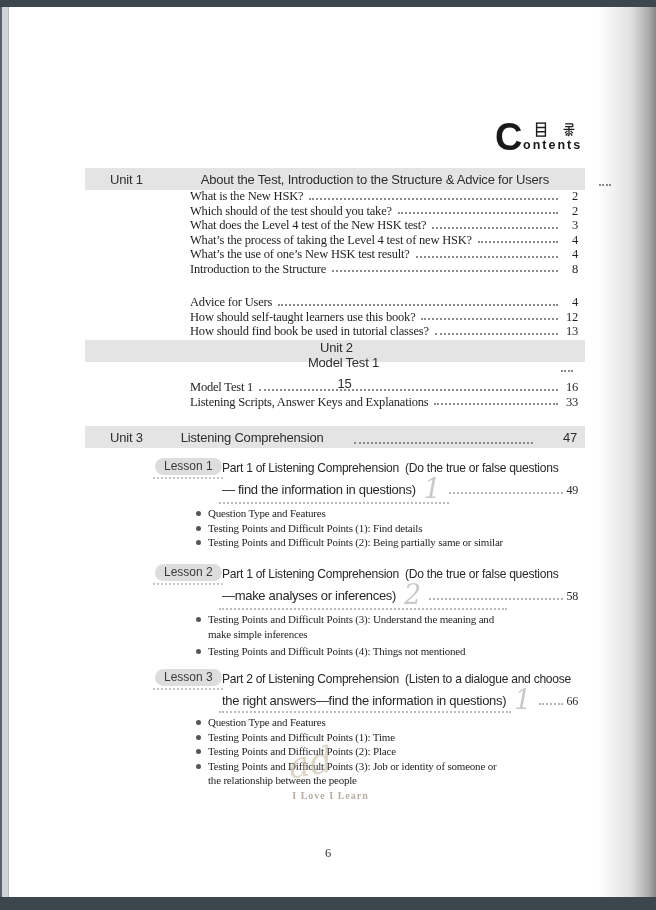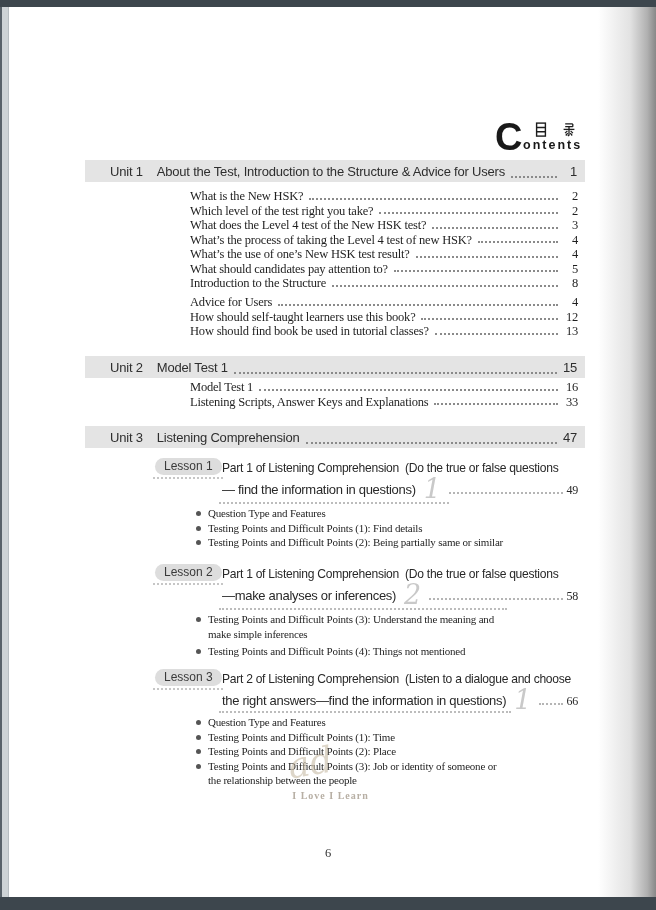--- a/index.html
+++ b/index.html
@@ -89,59 +89,54 @@
             <path d="M2.6 7.9 H13.4"></path>
             <path d="M8 5.2 V13.6 L6.8 14.6"></path>
             <path d="M6.4 9.4 L4.1 11.6 M9.6 9.4 L11.9 11.6"></path>
             <path d="M6.7 11.6 L4.8 14 M9.3 11.6 L11.2 14"></path>
           </g>
         </svg>
       </span>
       <span class="hrest">ontents</span>
     </div>
 
-    <div class="unitbar" style="top:160px;">
+    <div class="unitbar" style="top:168px;gap:44px;">
       <span class="ulabel">Unit 1</span>
       <span class="utitle">About the Test, Introduction to the Structure &amp; Advice for Users</span>
       <span class="leader"></span>
       <span class="upg">1</span>
     </div>
 
     <div class="rows" style="top:189px;">
       <div class="trow">
           <span class="t">What is the New HSK?</span>
           <span class="leader"></span>
           <span class="tpg">2</span>
         </div>
       <div class="trow">
-          <span class="t">Which level of the test right you take?</span>
+          <span class="t">Which should of the test should you take?</span>
           <span class="leader"></span>
           <span class="tpg">2</span>
         </div>
       <div class="trow">
           <span class="t">What does the Level 4 test of the New HSK test?</span>
           <span class="leader"></span>
           <span class="tpg">3</span>
         </div>
       <div class="trow">
           <span class="t">What’s the process of taking the Level 4 test of new HSK?</span>
           <span class="leader"></span>
           <span class="tpg">4</span>
         </div>
       <div class="trow">
           <span class="t">What’s the use of one’s New HSK test result?</span>
           <span class="leader"></span>
           <span class="tpg">4</span>
         </div>
       <div class="trow">
-          <span class="t">What should candidates pay attention to?</span>
-          <span class="leader"></span>
-          <span class="tpg">5</span>
-        </div>
-      <div class="trow">
           <span class="t">Introduction to the Structure</span>
           <span class="leader"></span>
           <span class="tpg">8</span>
         </div>
     </div>
 
     <div class="rows" style="top:295px;">
       <div class="trow">
           <span class="t">Advice for Users</span>
           <span class="leader"></span>
@@ -152,41 +147,41 @@
           <span class="leader"></span>
           <span class="tpg">12</span>
         </div>
       <div class="trow">
           <span class="t">How should find book be used in tutorial classes?</span>
           <span class="leader"></span>
           <span class="tpg">13</span>
         </div>
     </div>
 
-    <div class="unitbar" style="top:356px;">
+    <div class="unitbar" style="top:340px;flex-direction:column;">
       <span class="ulabel">Unit 2</span>
       <span class="utitle">Model Test 1</span>
       <span class="leader"></span>
       <span class="upg">15</span>
     </div>
 
     <div class="rows" style="top:380px;">
       <div class="trow">
           <span class="t">Model Test 1</span>
           <span class="leader"></span>
           <span class="tpg">16</span>
         </div>
       <div class="trow">
           <span class="t">Listening Scripts, Answer Keys and Explanations</span>
           <span class="leader"></span>
           <span class="tpg">33</span>
         </div>
     </div>
 
-    <div class="unitbar" style="top:426px;">
+    <div class="unitbar" style="top:426px;gap:24px;">
       <span class="ulabel">Unit 3</span>
       <span class="utitle">Listening Comprehension</span>
       <span class="leader"></span>
       <span class="upg">47</span>
     </div>
 
     <div class="lesson" style="top:458px;">
       <span class="lesson-badge">Lesson 1</span>
       <span class="badge-dots"></span>
       <div class="lline1">Part 1 of Listening Comprehension  (Do the true or false questions</div>

